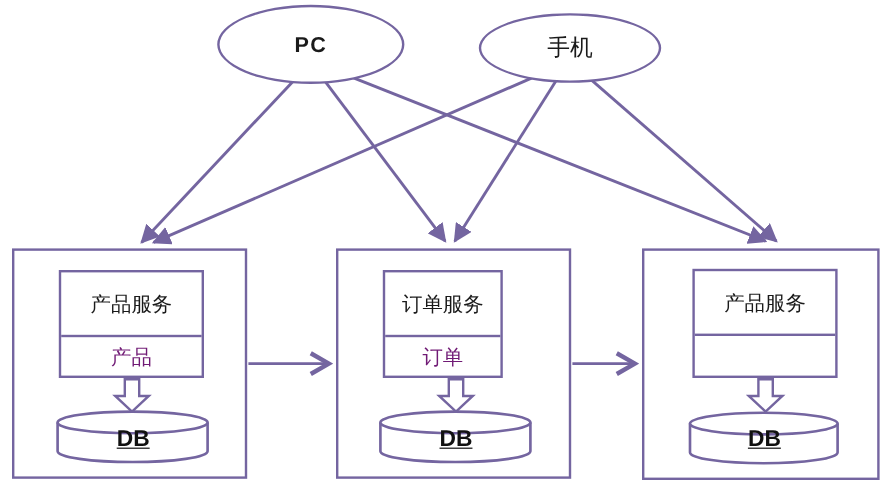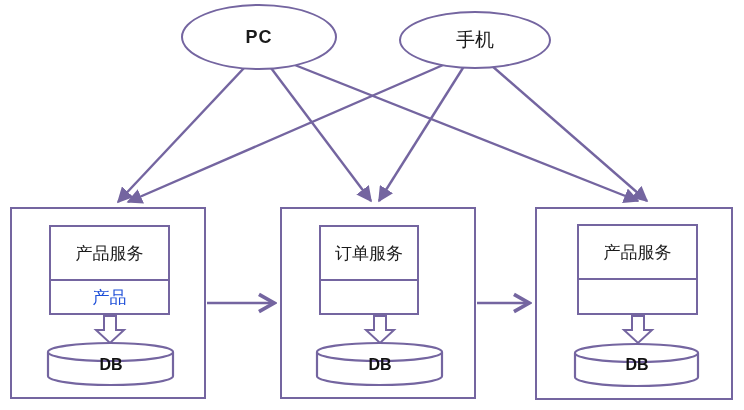--- a/index.html
+++ b/index.html
@@ -49,30 +49,31 @@
   .inner.user{left:577px;top:224px;width:121px;height:91px;}
   .inner .row1{
     flex:0 0 52px;
     border-bottom:2px solid #7465a0;
     display:flex;align-items:center;justify-content:center;
     font-size:17px;color:#1a1a1a;
   }
   .inner .row2{
     flex:1 1 auto;
     display:flex;align-items:center;justify-content:center;
-    font-size:17px;color:#1d4ed8;
+    font-size:17px;color:#701a75;
   }
   
   .db-label{
     position:absolute;
     width:100px;
     text-align:center;
     font-weight:bold;
-    font-size:16px;
+    font-size:19px;
     color:#111111;
+    text-decoration:underline;
   }
   .db-label.product{left:61px;top:356px;}
   .db-label.order{left:330px;top:356px;}
   .db-label.user{left:587px;top:356px;}
 </style>
 </head>
 <body>
 
 <div class="canvas">
 
@@ -126,20 +127,21 @@
   <div class="svc-box product"></div>
   <div class="inner product">
     <div class="row1">产品服务</div>
     <div class="row2">产品</div>
   </div>
   <div class="db-label product">DB</div>
 
   <div class="svc-box order"></div>
   <div class="inner order">
     <div class="row1">订单服务</div>
+    <div class="row2">订单</div>
   </div>
   <div class="db-label order">DB</div>
 
   <div class="svc-box user"></div>
   <div class="inner user">
     <div class="row1">产品服务</div>
   </div>
   <div class="db-label user">DB</div>
 
 </div>

